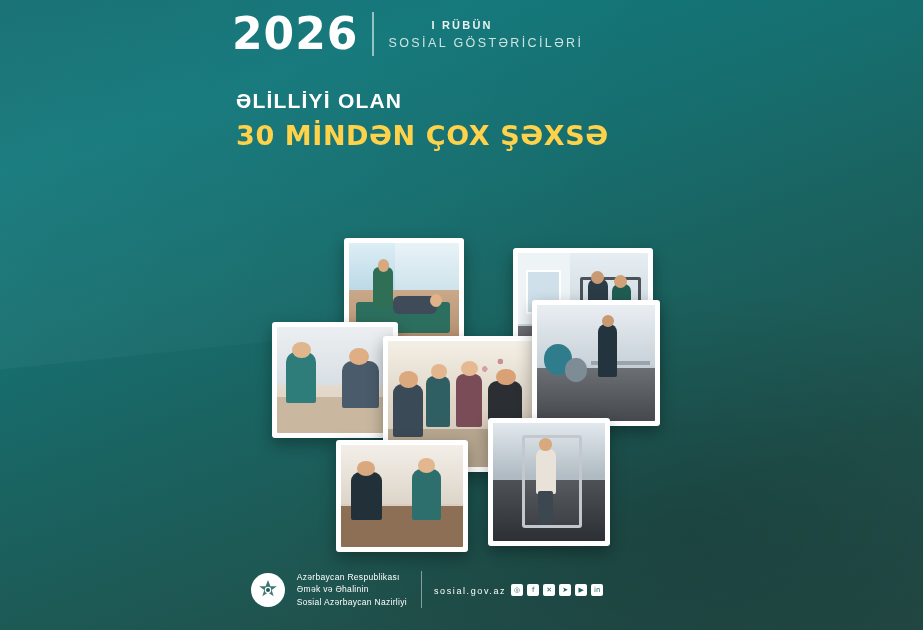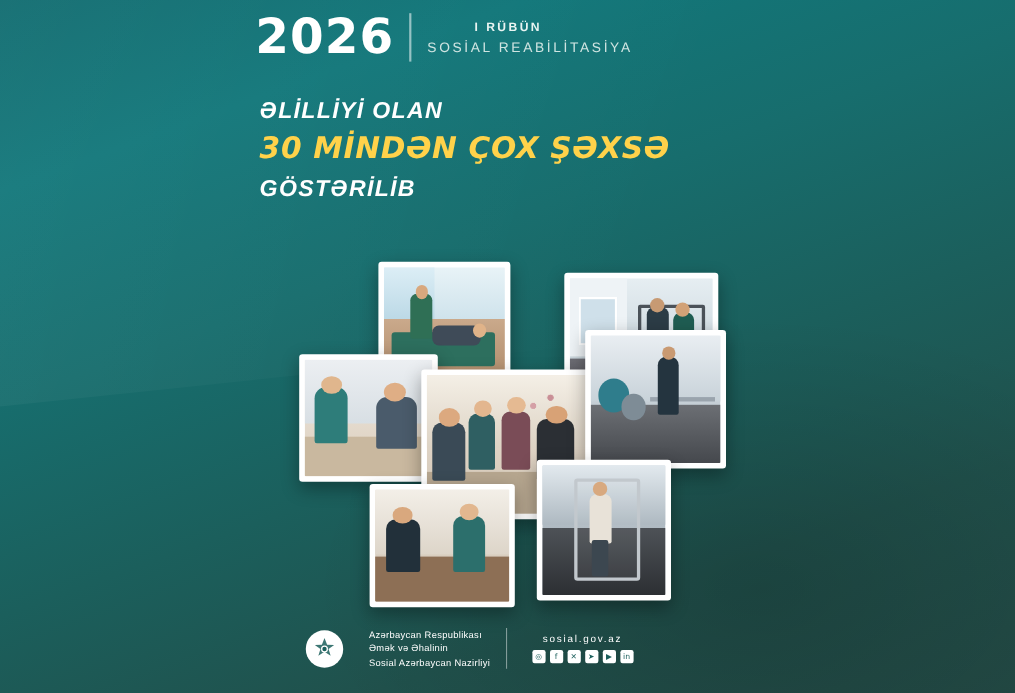--- a/index.html
+++ b/index.html
@@ -82,21 +82,20 @@
     font-weight: 400;
   }
 
   
   .headline {
     position: absolute;
     left: 236px;
     top: 88px;
     z-index: 5;
     line-height: 1.28;
-    font-style: italic;
   }
   .h-line {
     color: #ffffff;
     font-weight: 700;
     letter-spacing: 1.2px;
     font-size: 21px;
     text-transform: uppercase;
   }
   .h-line.big {
     color: #ffd24a;
@@ -217,21 +216,21 @@
 
   
   .footer {
     position: absolute;
     left: 0;
     bottom: 22px;
     width: 854px;
     display: flex;
     align-items: center;
     justify-content: center;
-    gap: 23px;
+    gap: 12px;
     z-index: 6;
   }
   .logo-emblem {
     width: 34px; height: 34px;
     border-radius: 50%;
     background: #ffffff;
     display: flex;
     align-items: center;
     justify-content: center;
     flex: none;
@@ -240,23 +239,23 @@
     color: #ffffff;
     font-size: 8.5px;
     line-height: 1.45;
     letter-spacing: 0.3px;
     border-right: 1px solid rgba(255,255,255,0.45);
     padding-right: 14px;
   }
   .ministry div { white-space: nowrap; }
   .site-col {
     display: flex;
-    flex-direction: column;
+    flex-direction: row;
     gap: 5px;
-    align-items: center;
+    align-items: flex-end;
   }
   .site {
     color: #ffffff;
     font-size: 9px;
     letter-spacing: 1.6px;
   }
   .socials {
     display: flex;
     gap: 4px;
   }
@@ -274,28 +273,27 @@
 </head>
 <body>
 
 <div class="poster">
 
   <div class="header">
     <div class="year">2026</div>
     <div class="header-divider"></div>
     <div class="header-texts">
       <div class="quarter">I RÜBÜN</div>
-      <div class="subtitle">SOSİAL REABİLİTASİYA</div>
+      <div class="subtitle">SOSİAL GÖSTƏRİCİLƏRİ</div>
     </div>
   </div>
 
   <div class="headline">
     <div class="h-line">ƏLİLLİYİ OLAN</div>
     <div class="h-line big">30 MİNDƏN ÇOX ŞƏXSƏ</div>
-    <div class="h-line">GÖSTƏRİLİB</div>
   </div>
 
   <div class="collage">
 
     <div class="photo" id="photo-1">
       <div class="inner">
         <div class="band sky"></div>
         <div class="band wall"></div>
         <div class="band floor"></div>
         <div class="band mat"></div>

